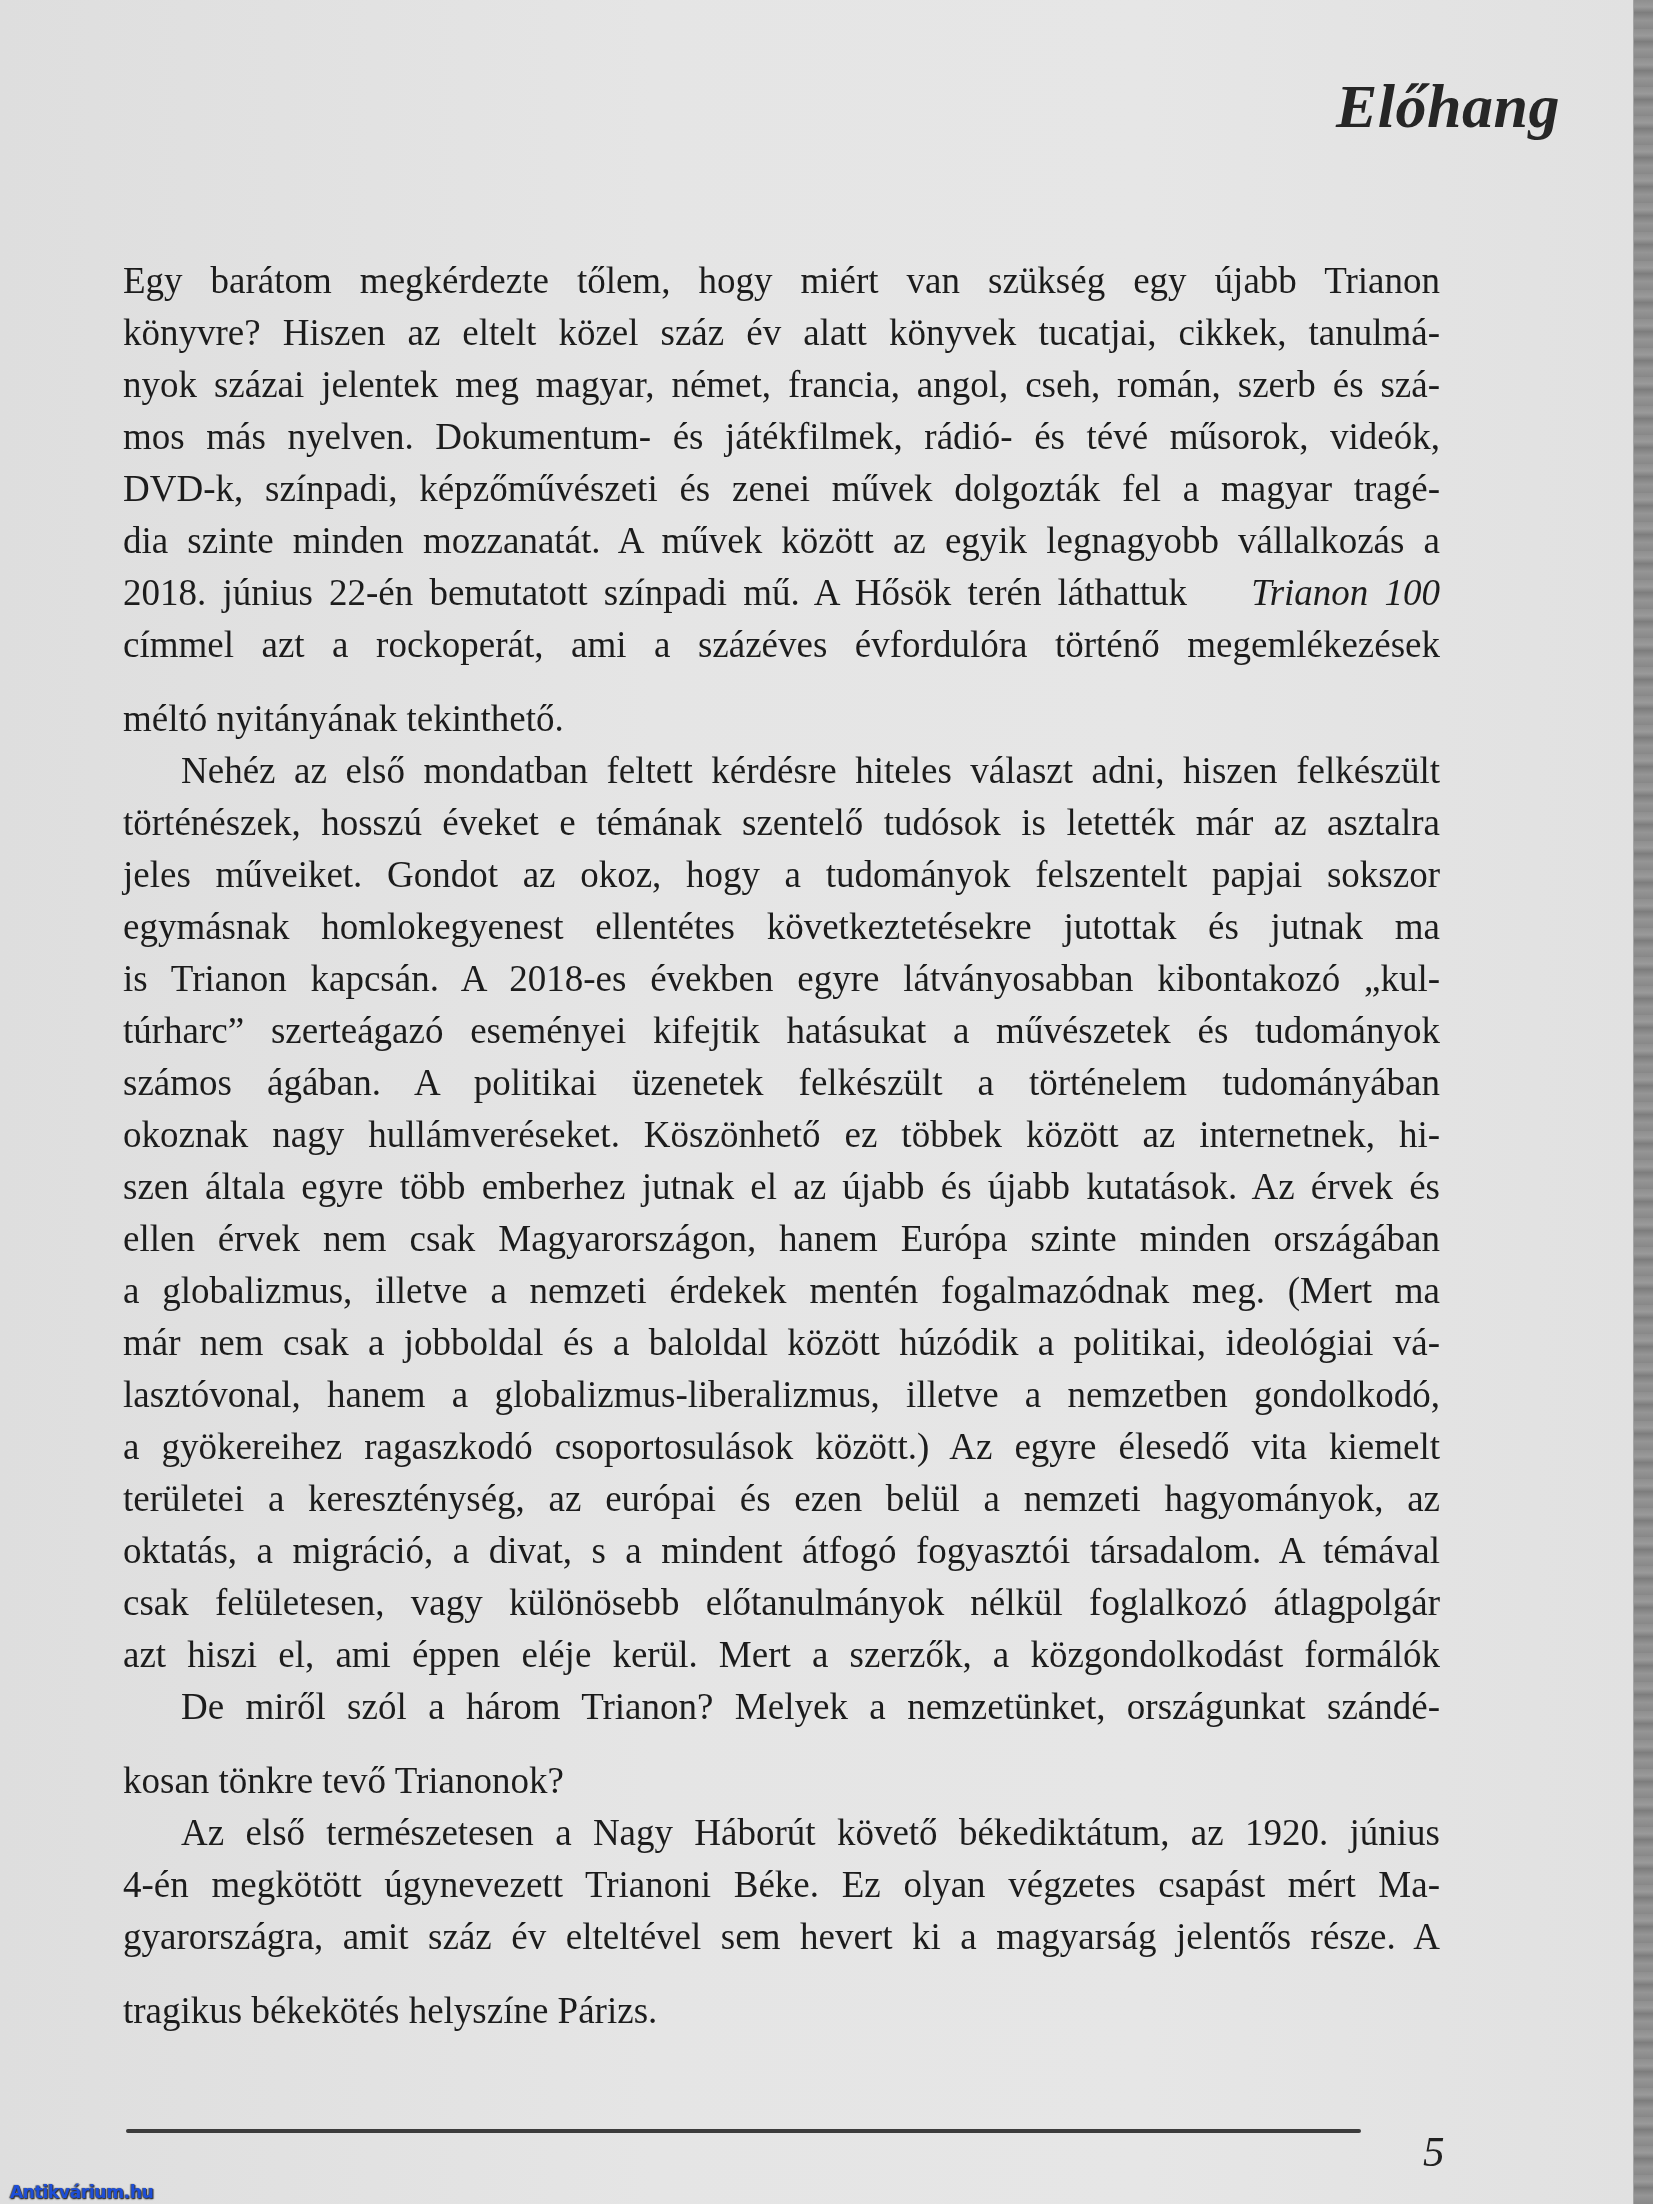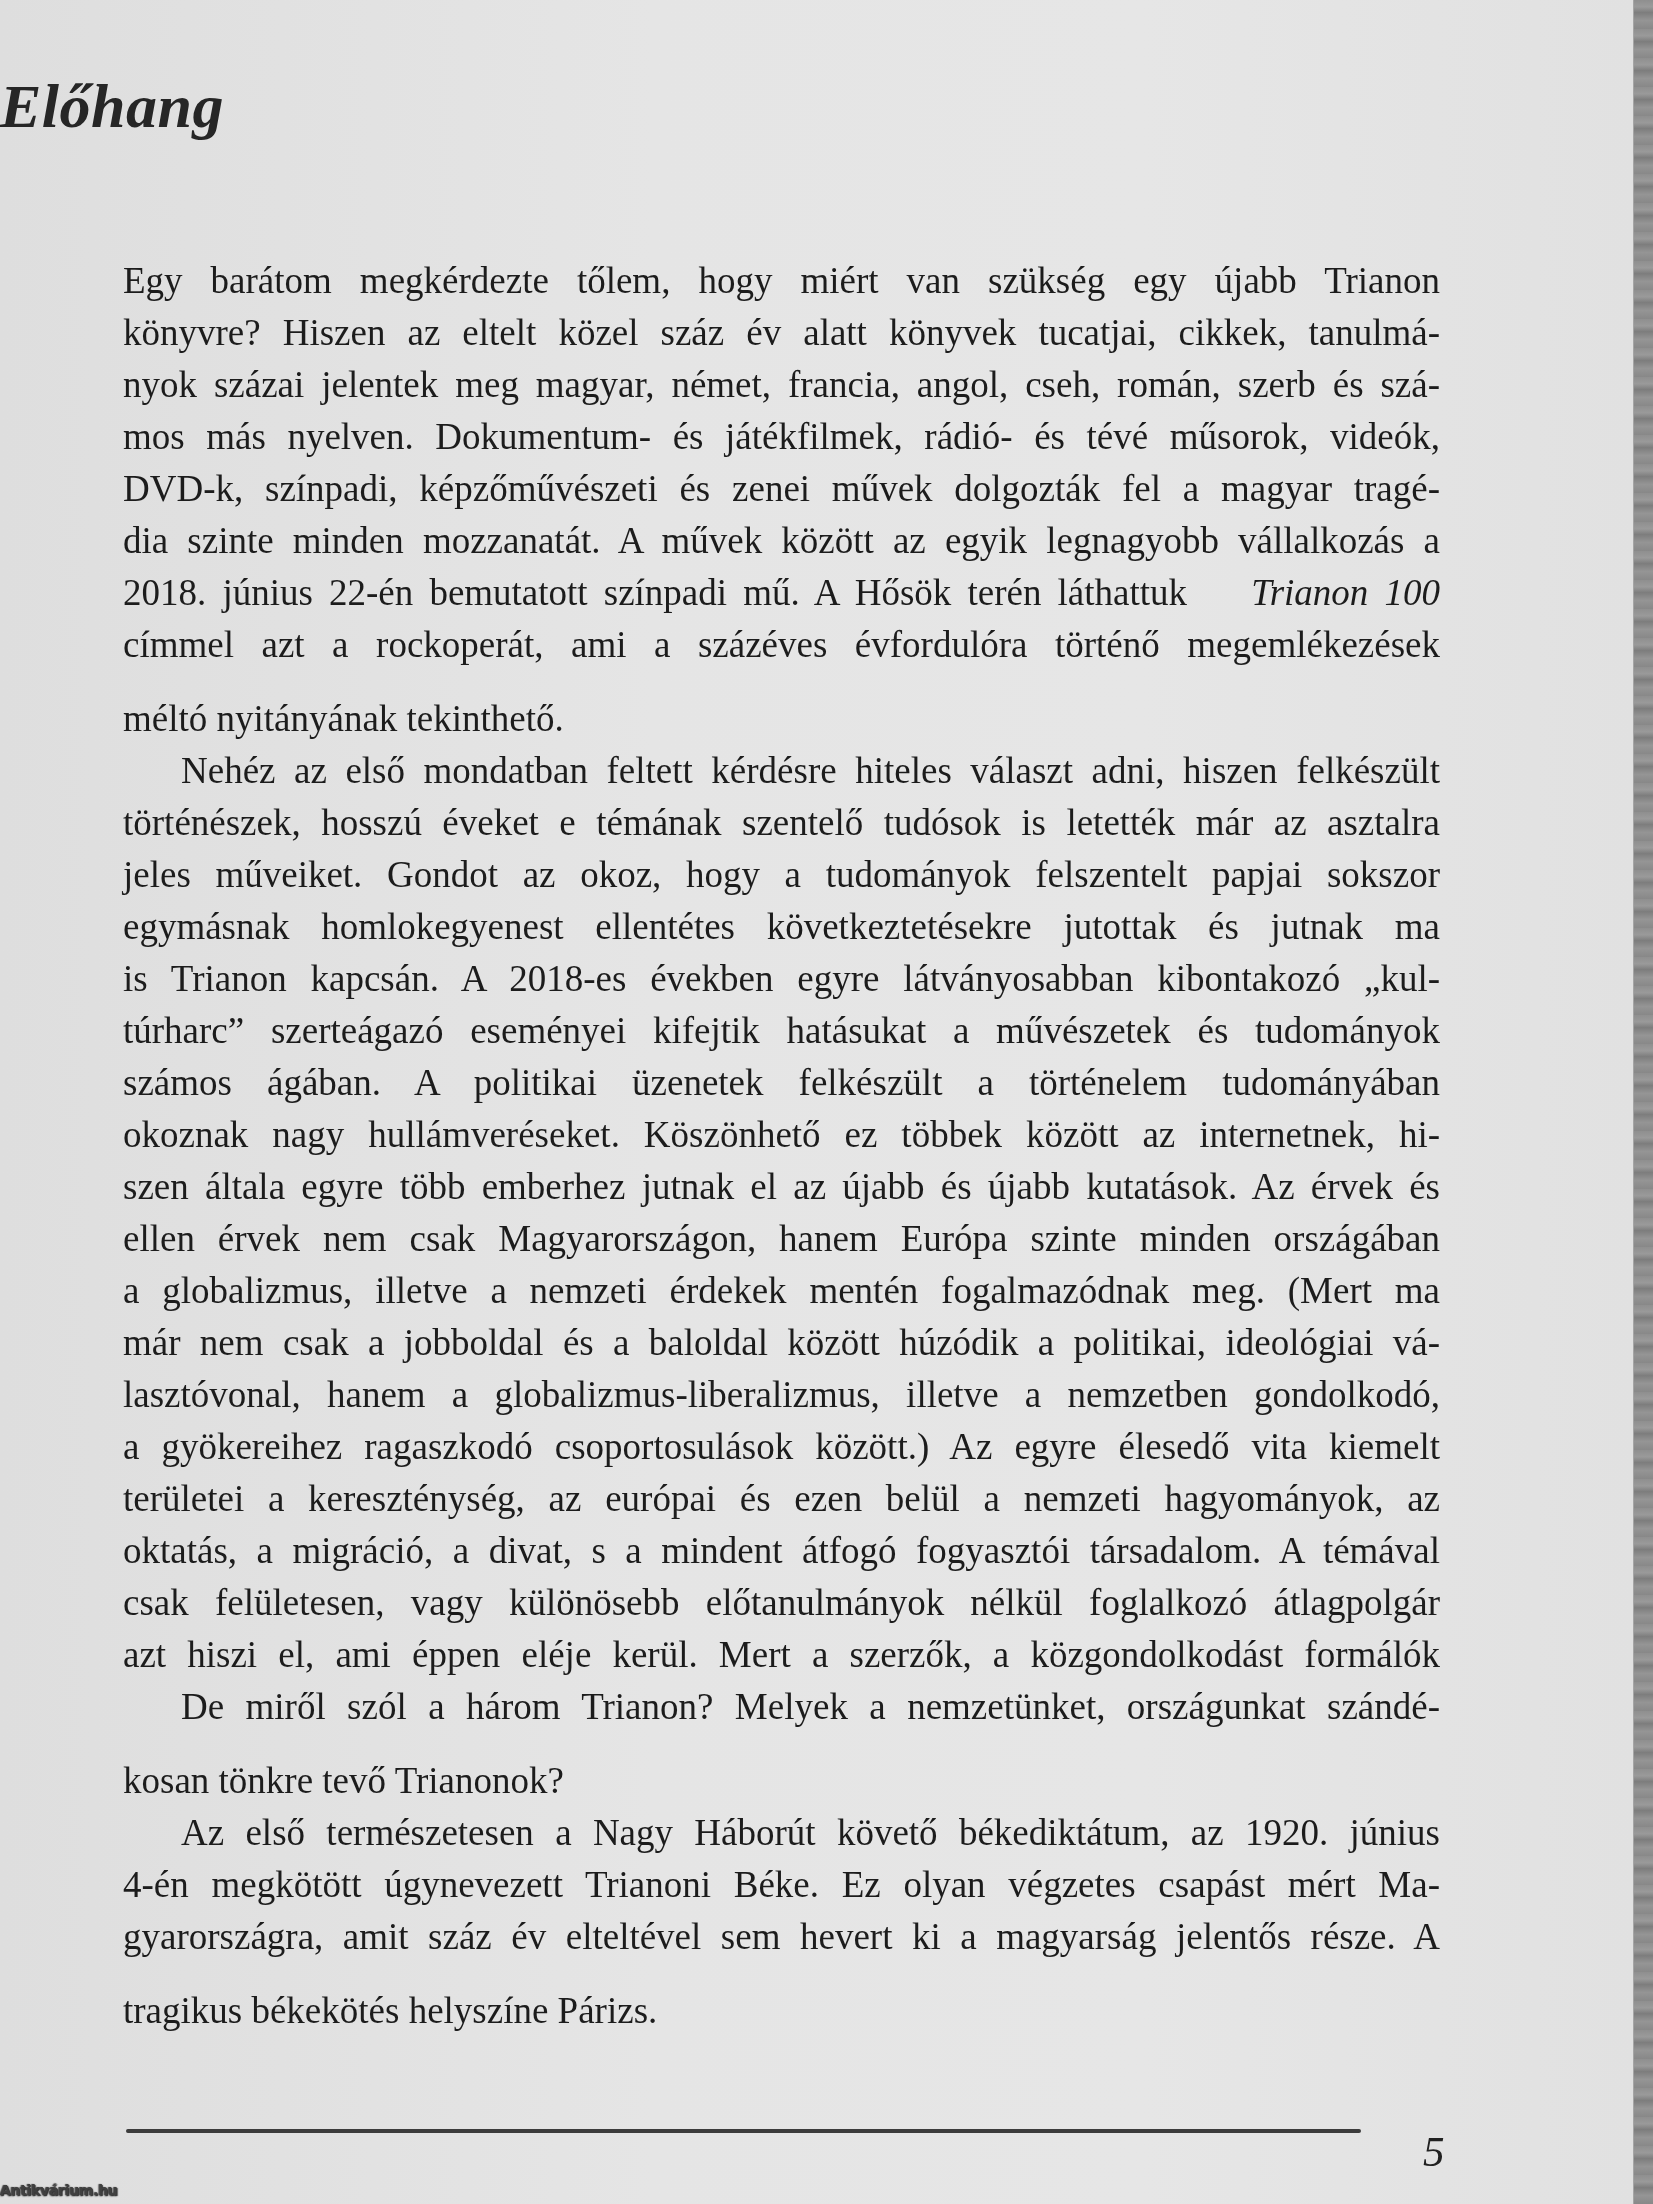--- a/index.html
+++ b/index.html
@@ -13,21 +13,21 @@
     position: absolute; left: 0; top: 0; width: 1633px; height: 2205px;
     background: linear-gradient(90deg, #dedede 0%, #e5e5e5 40%, #e6e6e6 70%, #e1e1e1 100%);
   }
   .edge-strip {
     position: absolute; left: 1633px; top: 0; width: 20.4px; height: 2205px;
     background: repeating-linear-gradient(180deg, #8f8f8f 0px, #9a9a9a 6.8px, #7d7d7d 12.6px, #959595 20.4px, #888 29px);
     border-left: 1px solid #a5a5a5;
   }
   .title {
     position: absolute; left: 0; width: 1560px; top: 25px;
-    text-align: left;
+    text-align: right;
     font-style: italic; font-weight: bold;
     font-size: 62px; line-height: 78px;
     color: #262626;
     letter-spacing: 0.5px;
   }
   .body {
     position: absolute; left: 123px; top: 255px; width: 1317px;
   }
   .line {
     height: 52px; line-height: 52px;
@@ -43,24 +43,24 @@
     position: absolute; left: 126px; top: 2129px; width: 1235px; height: 3.9px;
     background: #3c3c3c;
     border-radius: 1.9px;
   }
   .page-number {
     position: absolute; left: 1423px; top: 2127px;
     font-size: 43px; font-style: italic; line-height: 49px;
     color: #222;
   }
   .watermark {
-    position: absolute; left: 0; top: 2182px;
+    position: absolute; left: 10px; top: 2182px;
     font-family: "DejaVu Sans", sans-serif; font-weight: bold;
-    font-size: 14px; letter-spacing: -0.3px;
-    color: #404040;
+    font-size: 17px; letter-spacing: -0.3px;
+    color: #1d4ed8;
     text-shadow: 1px 1px 1px #333, -1px 0 1px #555, 0 1px 1.9px #222;
   }
 </style>
 </head>
 <body>
 
 <div class="page">
   <h1 class="title">Előhang</h1>
 
   <div class="body" id="body-text">

